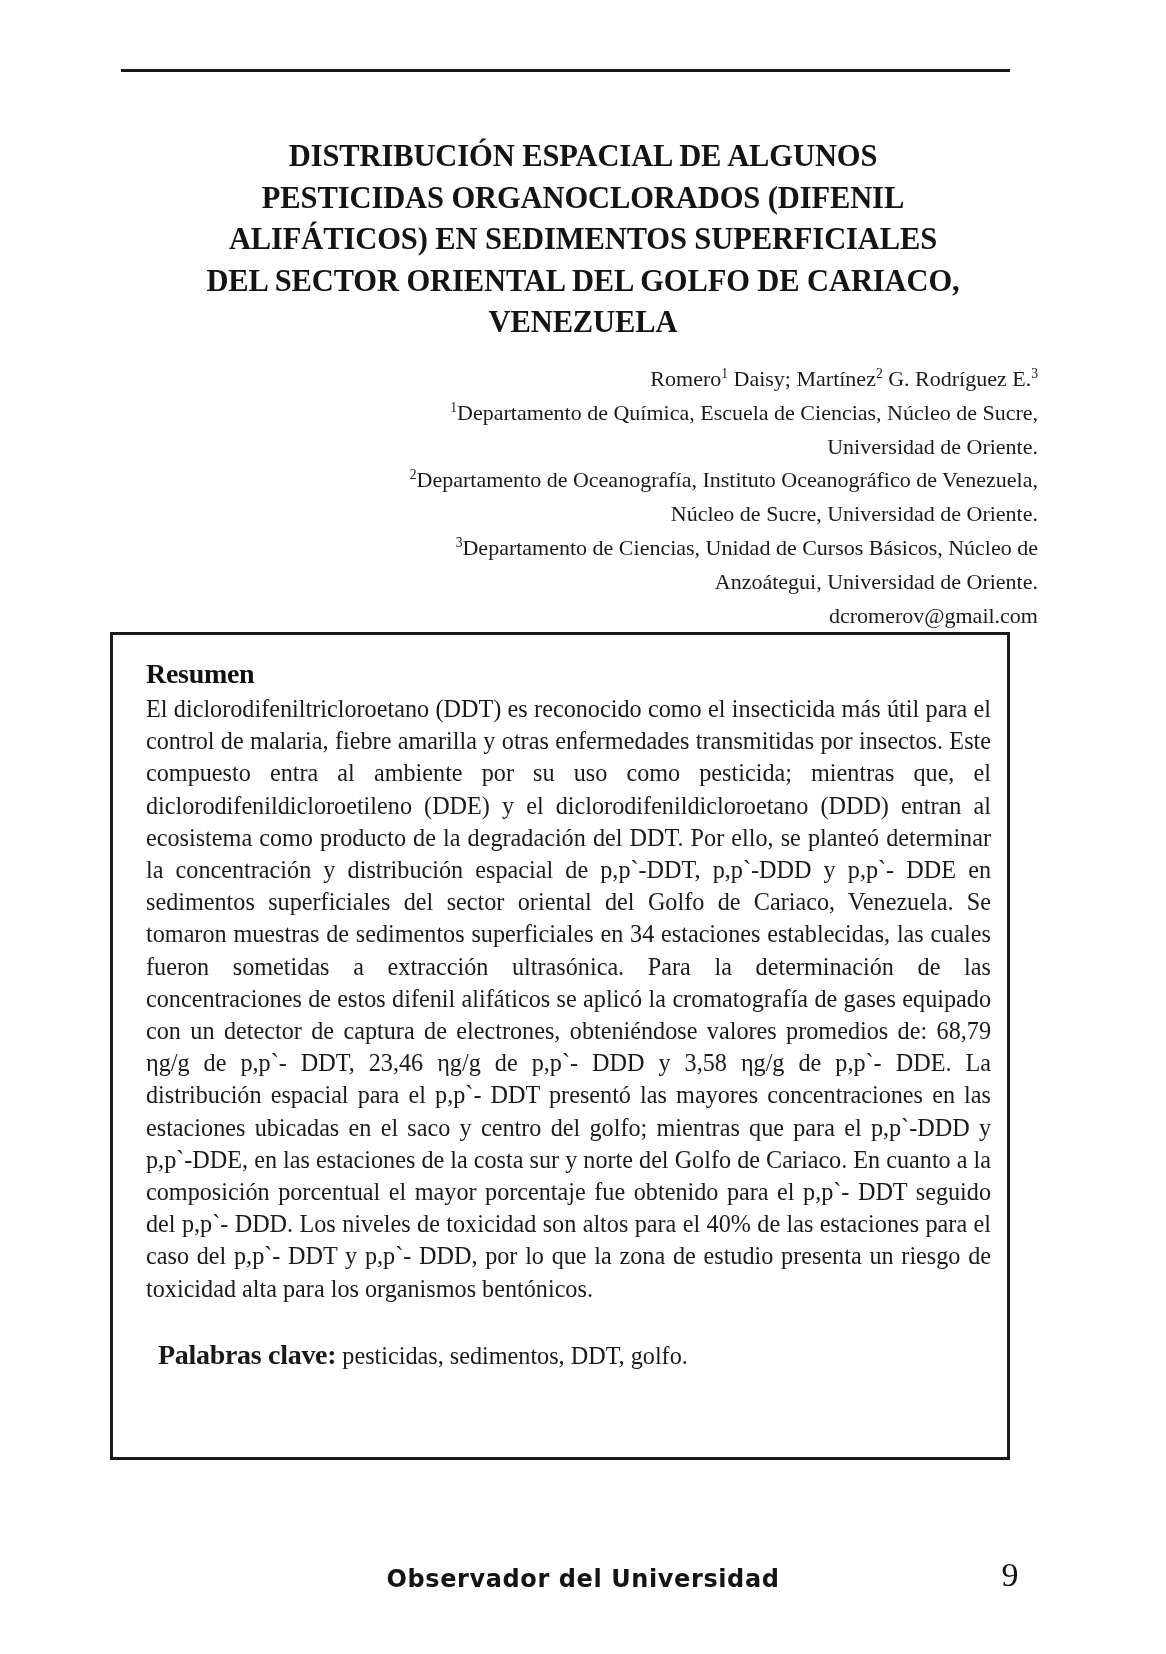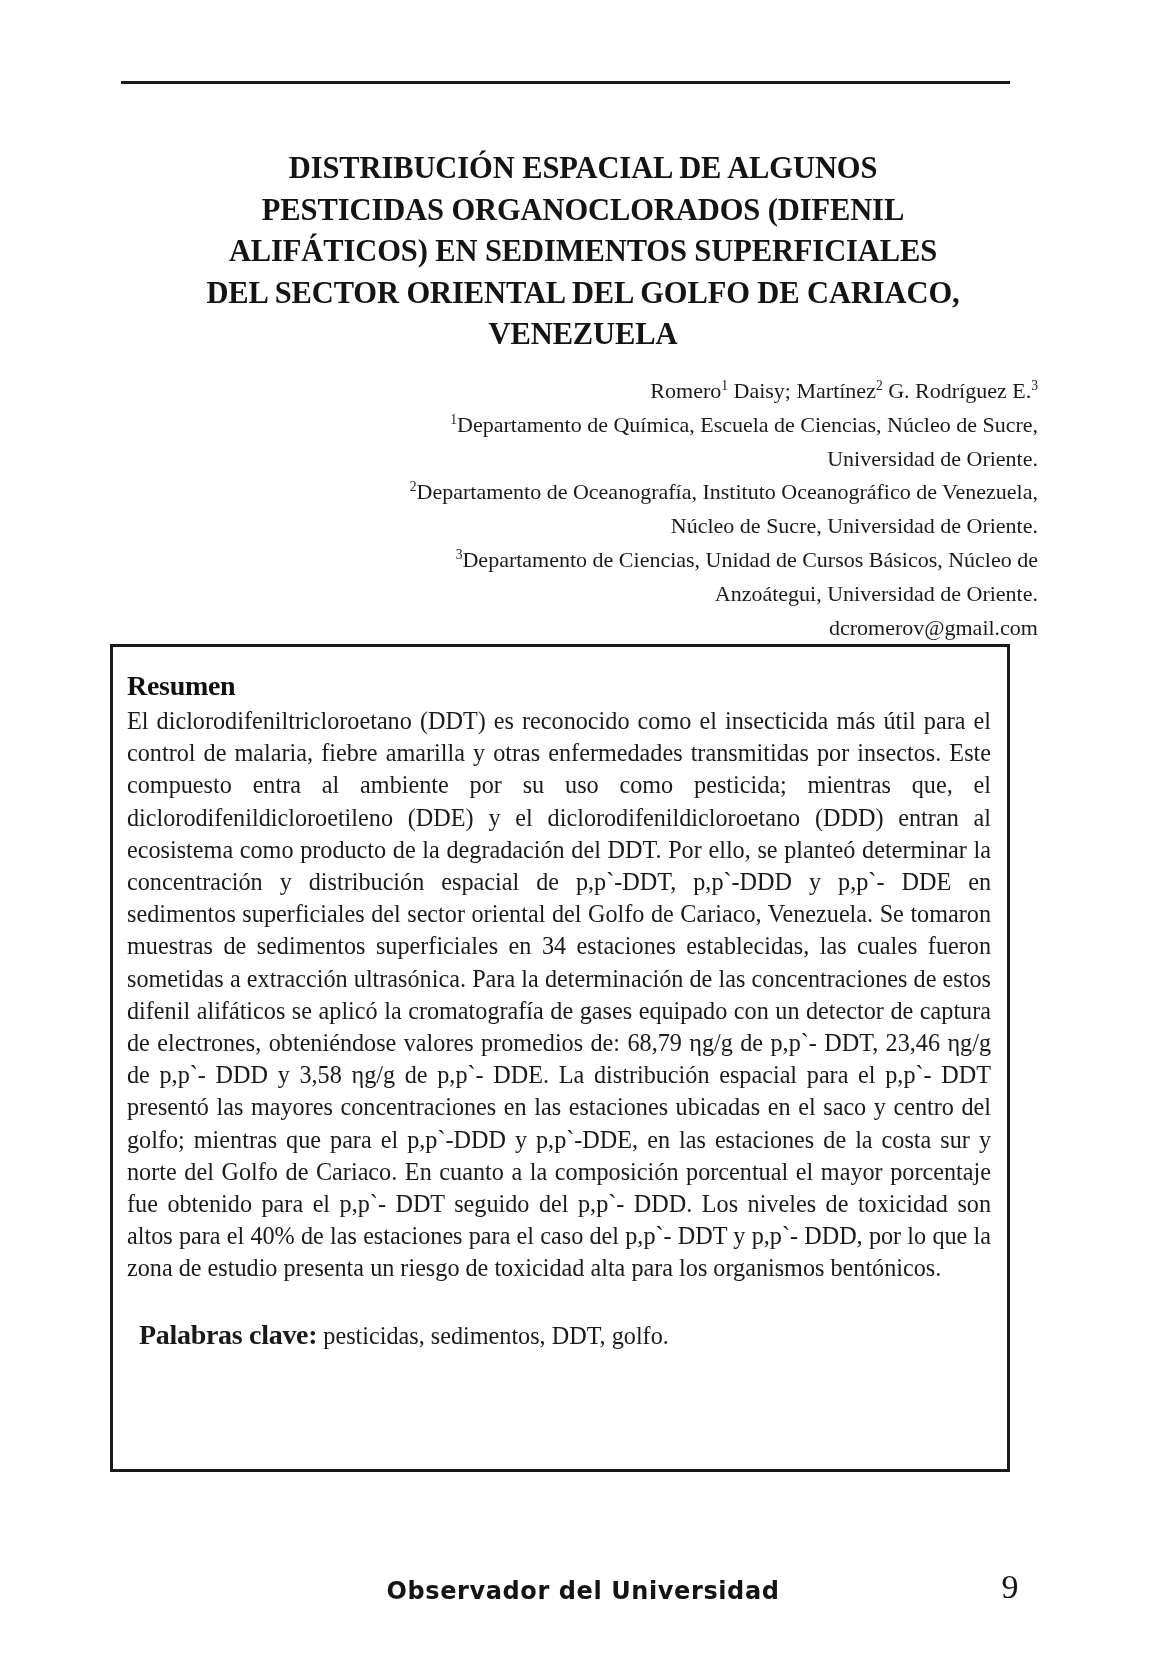--- a/index.html
+++ b/index.html
@@ -11,21 +11,21 @@
     width: 1166px;
     height: 1654px;
     position: relative;
     font-family: "Liberation Serif", serif;
     color: #1a1a1a;
     overflow: hidden;
   }
 
   .page {
     position: absolute;
-    left: 0; top: 12px;
+    left: 0; top: 0;
     width: 1166px;
     height: 1434px;
   }
 
   
   .top-rule {
     position: absolute;
     left: 121px;
     top: 69px;
     width: 889px;
@@ -69,20 +69,21 @@
 
   
   .abstract-box {
     position: absolute;
     left: 110px;
     top: 632px;
     width: 900px;
     height: 828px;
     border: 3px solid #1a1a1a;
     box-sizing: border-box;
+    padding-left: 19px;
   }
   .abstract-inner {
     padding: 22px 16px 0 14px;
   }
   .resumen-heading {
     font-family: "Liberation Serif", serif;
     font-weight: bold;
     font-size: 28px;
     line-height: 34px;
     letter-spacing: -0.3px;

